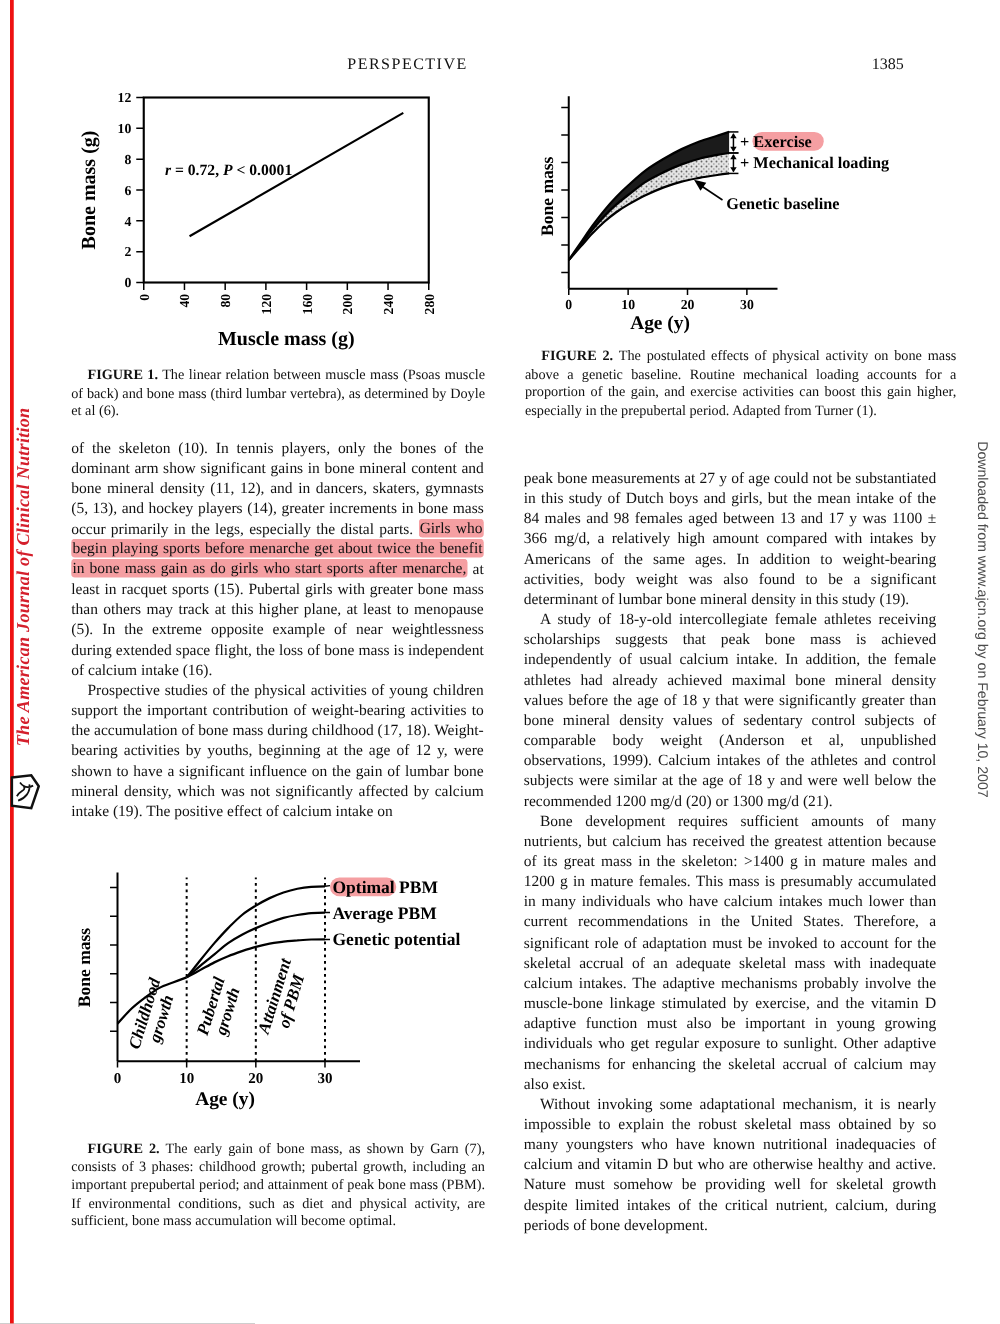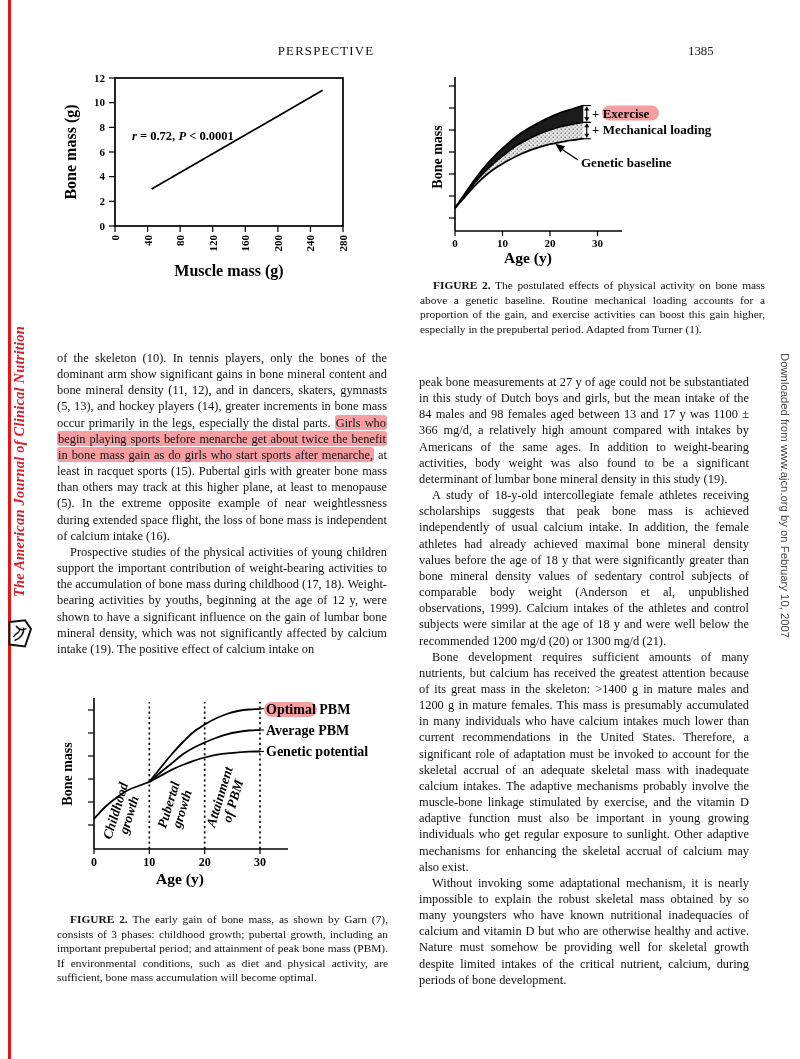--- a/index.html
+++ b/index.html
@@ -7,21 +7,21 @@
         font-family:"Liberation Serif",serif;color:#111;}
   .red-rule{position:absolute;left:8px;top:0;width:2.5px;height:100%;background:#ee1111;}
   .journal-vertical{position:absolute;left:11px;top:597px;transform:rotate(-90deg);
         transform-origin:0 0;white-space:nowrap;
         font:italic bold 14.5px "Liberation Serif",serif;color:#d41f2c;letter-spacing:.2px;}
   .logo{position:absolute;left:7px;top:617px;}
   .watermark{position:absolute;left:791px;top:353px;transform:rotate(90deg);transform-origin:0 0;
         white-space:nowrap;font:11.3px "Liberation Sans",sans-serif;color:#4b4b4b;}
   .running-head{position:absolute;top:44px;left:0;width:652px;text-align:center;
         font:12.8px "Liberation Serif",serif;letter-spacing:1.2px;}
-  .folio{position:absolute;top:44px;left:688px;width:35px;text-align:left;
+  .folio{position:absolute;top:44px;left:688px;width:35px;text-align:right;
         font:12.8px "Liberation Serif",serif;}
   .fig{position:absolute;}
   .fig1{left:57px;top:70px;width:331px;}
   .fig3{left:420px;top:72px;width:345px;}
   .fig2{left:57px;top:692px;width:331px;}
   .fig svg{display:block;margin-left:3px;}
   .fig3 svg{margin-left:12px;}
   .caption{font:11.4px/14.6px "Liberation Serif",serif;text-align:justify;text-indent:13px;margin:9px 0 0;}
   .fig3 .caption{margin-top:10px;}
   .fig2 .caption{margin-top:10px;}
@@ -101,20 +101,21 @@
         <text x="45" y="61.133333333333326" text-anchor="end" class="t1">8</text>
         <line x1="49" y1="32.66666666666666" x2="55" y2="32.66666666666666" class="tk"></line>
         <text x="45" y="36.466666666666654" text-anchor="end" class="t1">10</text>
         <line x1="49" y1="8" x2="55" y2="8" class="tk"></line>
         <text x="45" y="11.8" text-anchor="end" class="t1">12</text>
         <line x1="91.64285714285714" y1="119" x2="262.6428571428571" y2="20.333333333333314" stroke="#000" stroke-width="1.7"></line>
         <text x="72" y="70" class="ann"><tspan font-style="italic">r</tspan><tspan> = 0.72, </tspan><tspan font-style="italic">P</tspan><tspan> &lt; 0.0001</tspan></text>
         <text x="169" y="206" text-anchor="middle" class="ax">Muscle mass (g)</text>
         <text transform="translate(16,82) rotate(-90)" text-anchor="middle" class="ax">Bone mass (g)</text>
       </svg>
+    <p class="caption"><span class="cap-lead">FIGURE 1.</span><span> The linear relation between muscle mass (Psoas muscle of back) and bone mass (third lumbar vertebra), as determined by Doyle et al (6).</span></p>
   </div>
 
   <div class="fig fig3">
     <svg id="fig3-svg" width="332" height="196" viewBox="0 0 332 196">
       <defs>
         <pattern id="stip" width="4" height="4" patternUnits="userSpaceOnUse">
           <rect width="4" height="4" fill="#e3e3e3"></rect>
           <circle cx="1.2" cy="1.2" r="0.75" fill="#666"></circle>
           <circle cx="3.1" cy="3.2" r="0.6" fill="#888"></circle>
         </pattern>

